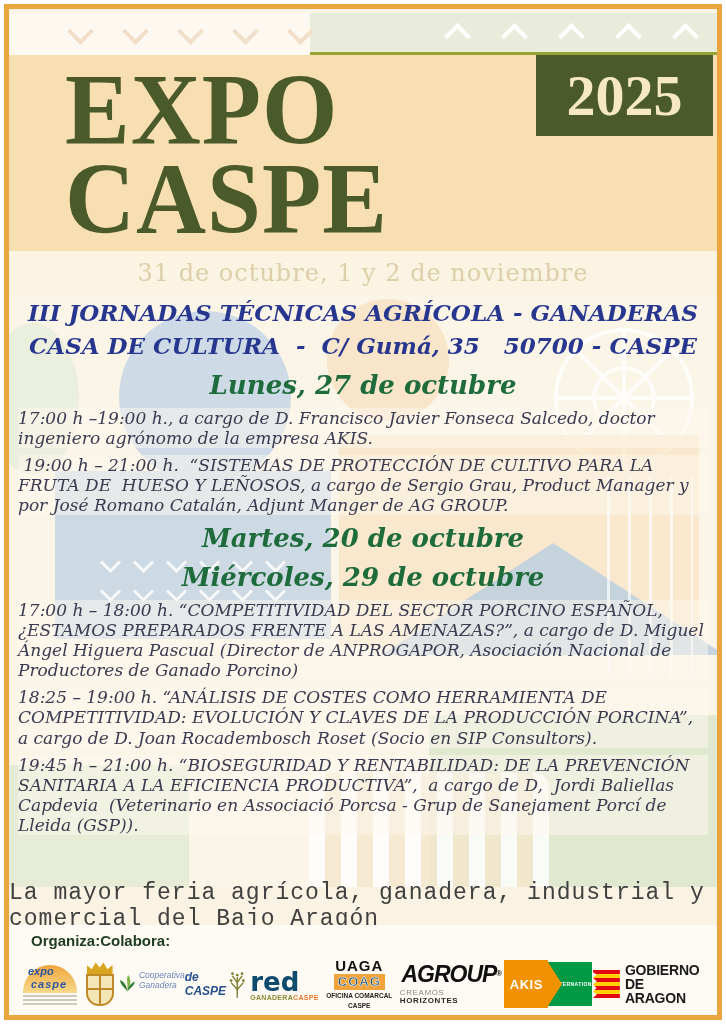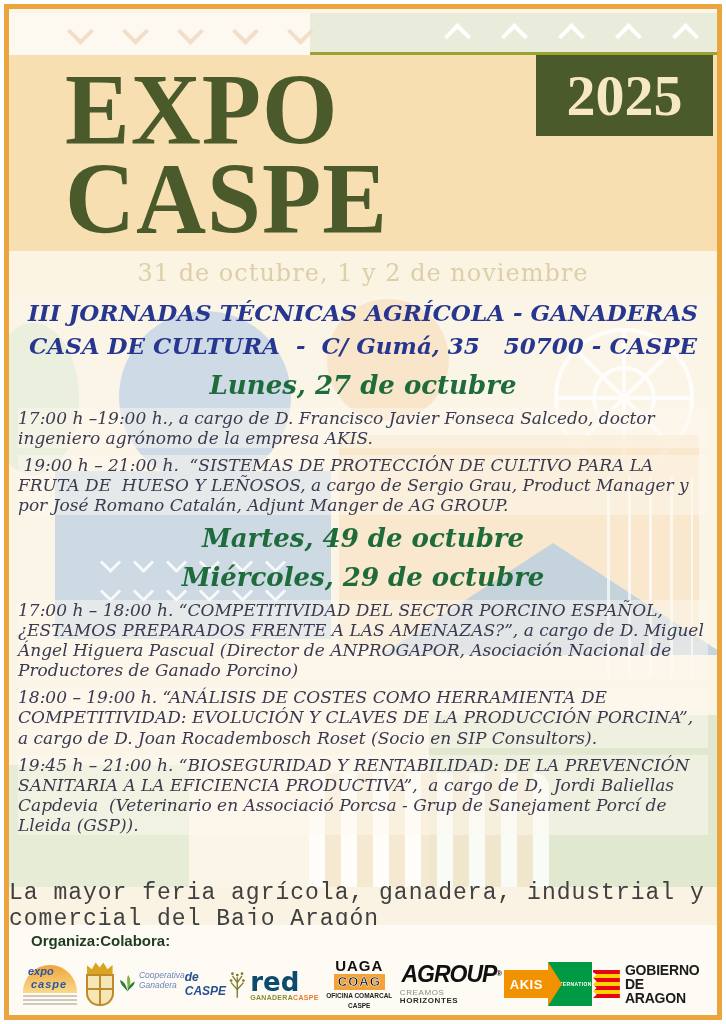--- a/index.html
+++ b/index.html
@@ -84,34 +84,34 @@
   
   .red-logo{width:92px;flex-direction:row;gap:3px;align-items:flex-end;}
   .red-col{display:flex;flex-direction:column;align-items:flex-start;}
   .red-word{font:700 26px/0.85 "DejaVu Sans",sans-serif;color:#0c4a6e;text-transform:lowercase;}
   .red-sub{font:700 7px/1.4 "Liberation Sans",sans-serif;letter-spacing:.3px;}
   .red-sub .g{color:#8A8A33;} .red-sub .c{color:#E8772B;}
 
   
   .uaga-logo{width:80px;text-align:center;}
   .uaga-top{font:900 15px/1 "Liberation Sans",sans-serif;color:#111;letter-spacing:1px;}
-  .uaga-coag{background:#F2A33C;padding:1px 4px;margin-top:1px;font:900 13px/1.1 "Liberation Sans",sans-serif;color:#000000;
+  .uaga-coag{background:#F2A33C;padding:1px 4px;margin-top:1px;font:900 13px/1.1 "Liberation Sans",sans-serif;color:#0c4a6e;
              -webkit-text-stroke:.5px #ffffff;letter-spacing:1px;display:inline-block;}
   .uaga-sub{font:700 6.5px/1.25 "Liberation Sans",sans-serif;color:#222;margin-top:2px;}
 
   
   .agroup-logo{width:104px;}
   .agroup-name{font:italic 900 23px/1 "Liberation Sans",sans-serif;color:#101010;letter-spacing:-1px;}
   .agroup-reg{font:700 8px "Liberation Sans",sans-serif;color:#101010;vertical-align:super;}
   .agroup-tag{font:400 8px/1 "Liberation Sans",sans-serif;color:#8a8a8a;letter-spacing:.6px;margin-top:3px;}
   .agroup-tag b{color:#2a2a2a;}
 
   
   .akis-logo{width:88px;flex-direction:row;gap:0;}
-  .akis-orange{width:44px;height:28px;background:#F39200;display:flex;align-items:center;justify-content:center;position:relative;z-index:1;}
+  .akis-orange{width:44px;height:48px;background:#F39200;display:flex;align-items:center;justify-content:center;position:relative;z-index:1;}
   .akis-orange span{font:700 13px "Liberation Sans",sans-serif;color:#ffffff;letter-spacing:.5px;}
   .akis-arrow{width:0;height:0;border-top:22px solid transparent;border-bottom:22px solid transparent;border-left:14px solid #F39200;position:relative;z-index:1;margin-right:-14px;}
   .akis-green{width:44px;height:44px;background:#009A45;display:flex;align-items:center;justify-content:center;padding-left:12px;box-sizing:border-box;}
   .akis-green span{font:700 5px "Liberation Sans",sans-serif;color:#ffffff;letter-spacing:.4px;}
 
   
   .gob-logo{width:112px;flex-direction:row;gap:5px;}
   .gob-flag{width:28px;height:28px;background:repeating-linear-gradient(180deg,#E30613 0 4px,#FFD100 4px 8px);
             clip-path:polygon(0 0,100% 0,100% 100%,0 100%,14% 88%,0 76%,14% 64%,0 52%,14% 40%,0 28%,14% 16%,0 8%);}
   .gob-text{font:800 14px/1.02 "Liberation Sans",sans-serif;color:#1b1b1b;letter-spacing:-.2px;}
@@ -200,27 +200,27 @@
           <div class="event-line">CASA DE CULTURA  -  C/ Gumá, 35   50700 - CASPE</div>
         </div>
 
         <div>
           <div class="day-heading">Lunes, 27 de octubre</div>
           <div class="item">17:00 h –19:00 h., a cargo de D. Francisco Javier Fonseca Salcedo, doctor ingeniero agrónomo de la empresa AKIS.</div>
           <div class="item"> 19:00 h – 21:00 h.  “SISTEMAS DE PROTECCIÓN DE CULTIVO PARA LA FRUTA DE  HUESO Y LEÑOSOS, a cargo de Sergio Grau, Product Manager y por José Romano Catalán, Adjunt Manger de AG GROUP.</div>
         </div>
 
         <div>
-          <div class="day-heading">Martes, 49 de octubre</div>
+          <div class="day-heading">Martes, 20 de octubre</div>
         </div>
 
         <div>
           <div class="day-heading">Miércoles, 29 de octubre</div>
           <div class="item">17:00 h – 18:00 h. “COMPETITIVIDAD DEL SECTOR PORCINO ESPAÑOL, ¿ESTAMOS PREPARADOS FRENTE A LAS AMENAZAS?”, a cargo de D. Miguel Ángel Higuera Pascual (Director de ANPROGAPOR, Asociación Nacional de Productores de Ganado Porcino)</div>
-          <div class="item">18:00 – 19:00 h. “ANÁLISIS DE COSTES COMO HERRAMIENTA DE COMPETITIVIDAD: EVOLUCIÓN Y CLAVES DE LA PRODUCCIÓN PORCINA”, a cargo de D. Joan Rocadembosch Roset (Socio en SIP Consultors).</div>
+          <div class="item">18:25 – 19:00 h. “ANÁLISIS DE COSTES COMO HERRAMIENTA DE COMPETITIVIDAD: EVOLUCIÓN Y CLAVES DE LA PRODUCCIÓN PORCINA”, a cargo de D. Joan Rocadembosch Roset (Socio en SIP Consultors).</div>
           <div class="item">19:45 h – 21:00 h. “BIOSEGURIDAD Y RENTABILIDAD: DE LA PREVENCIÓN SANITARIA A LA EFICIENCIA PRODUCTIVA”,  a cargo de D,  Jordi Baliellas Capdevia  (Veterinario en Associació Porcsa - Grup de Sanejament Porcí de Lleida (GSP)).</div>
         </div>
       </div>
     </div>
 
     <div class="tagline-band">
       <span class="tagline">La mayor feria agrícola, ganadera, industrial y comercial del Bajo Aragón</span>
     </div>
 
     <div class="footer">

